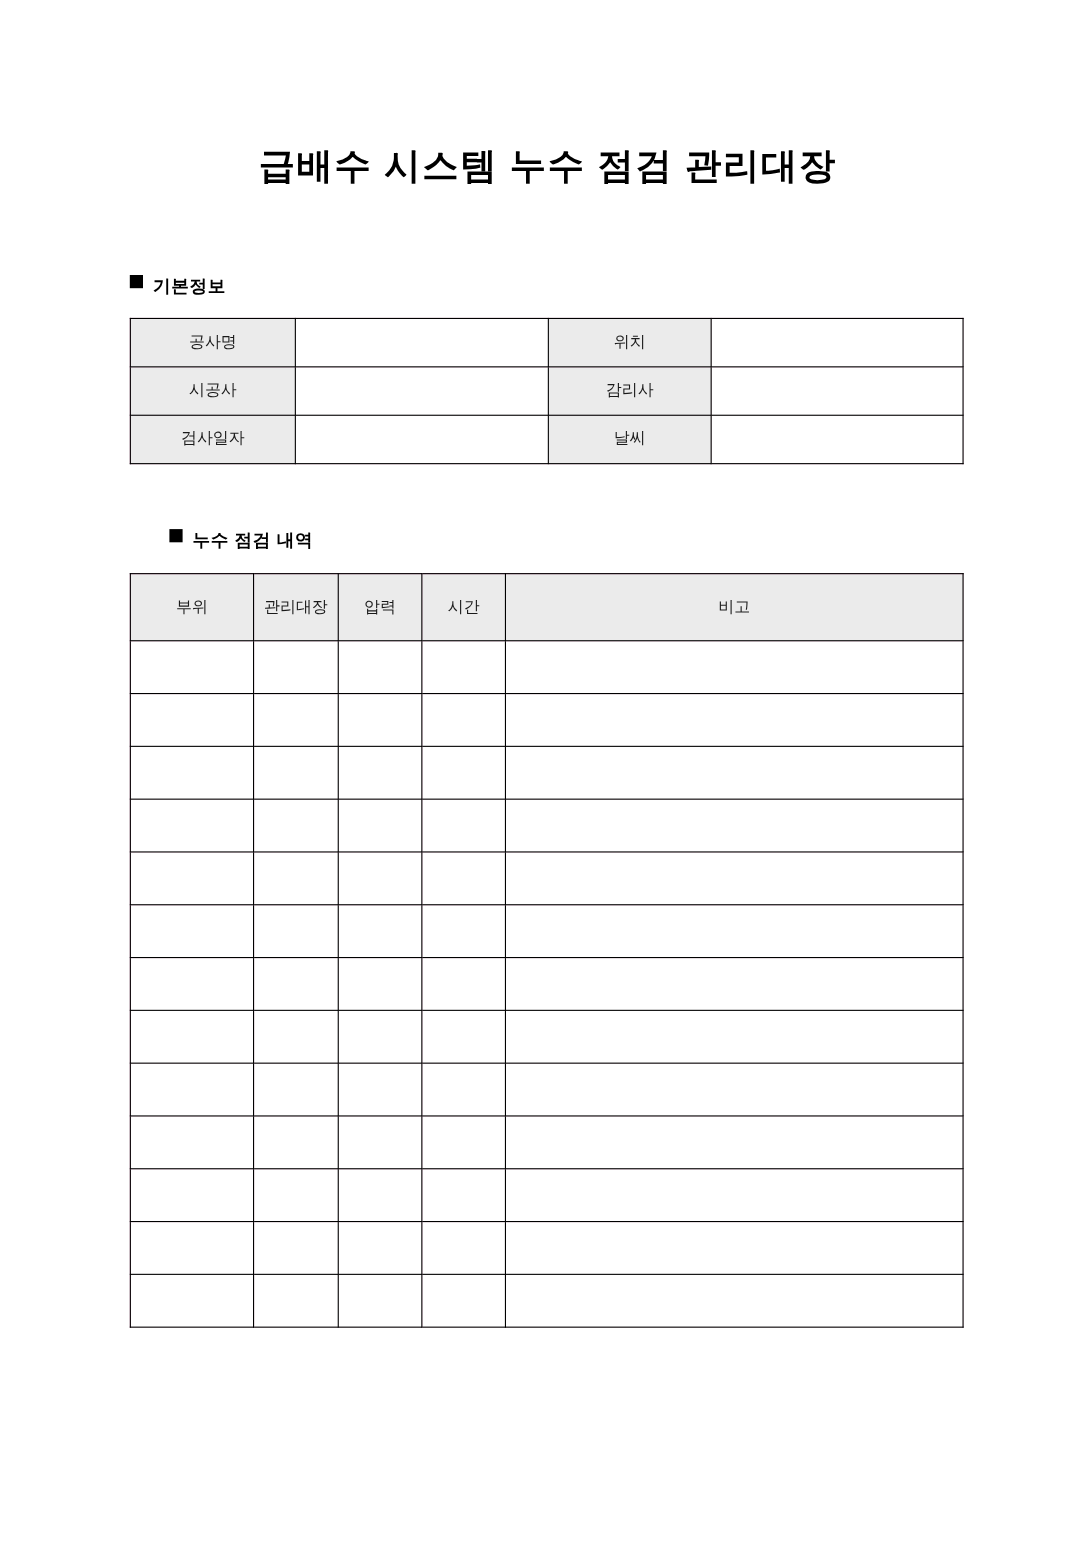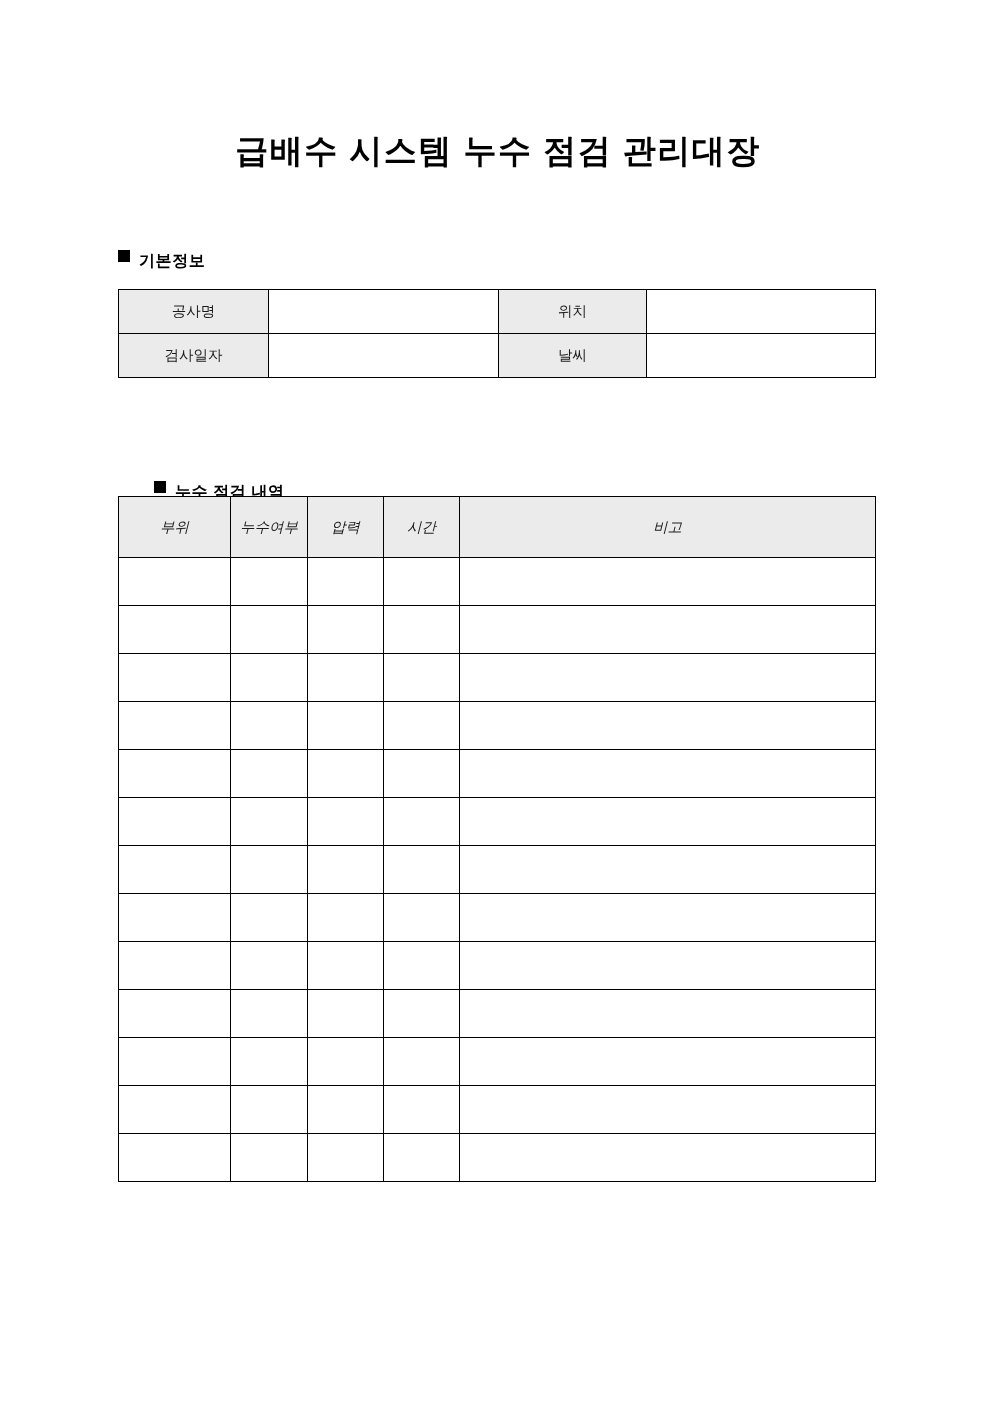--- a/index.html
+++ b/index.html
@@ -95,23 +95,22 @@
   #basic-info-table td {
     height: 43px;
   }
   #basic-info-table col.c-label-a { width: 150px; }
   #basic-info-table col.c-value-a { width: 230px; }
   #basic-info-table col.c-label-b { width: 148px; }
   #basic-info-table col.c-value-b { width: 229px; }
 
   
   #inspection-table {
-    top: 496px;
+    top: 521px;
     width: 757px;
-    font-style: italic;
   }
   #inspection-table col.c-part    { width: 112px; }
   #inspection-table col.c-leak    { width: 77px; }
   #inspection-table col.c-press   { width: 76px; }
   #inspection-table col.c-time    { width: 76px; }
   #inspection-table col.c-remark  { width: 416px; }
 
   #inspection-table thead th {
     background: #ebebeb;
     height: 60px;
@@ -139,20 +138,26 @@
       <col class="c-label-a">
         <col class="c-value-a">
       <col class="c-label-b">
         <col class="c-value-b">
     </colgroup>
     <tbody>
       <tr>
         <td class="label-cell">공사명</td>
         <td class="value-cell"></td>
         <td class="label-cell">위치</td>
+        <td class="value-cell"></td>
+      </tr>
+      <tr>
+        <td class="label-cell">시공사</td>
+        <td class="value-cell"></td>
+        <td class="label-cell">감리사</td>
         <td class="value-cell"></td>
       </tr>
       <tr>
         <td class="label-cell">검사일자</td>
         <td class="value-cell"></td>
         <td class="label-cell">날씨</td>
         <td class="value-cell"></td>
       </tr>
     </tbody>
   </table>
@@ -166,21 +171,21 @@
     <colgroup>
       <col class="c-part">
         <col class="c-leak">
         <col class="c-press">
       <col class="c-time">
         <col class="c-remark">
     </colgroup>
     <thead>
       <tr>
         <th>부위</th>
-        <th>누수여부</th>
+        <th>관리대장</th>
         <th>압력</th>
         <th>시간</th>
         <th>비고</th>
       </tr>
     </thead>
     <tbody id="inspection-body">
         <tr>
           <td></td>
           <td></td>
           <td></td>

